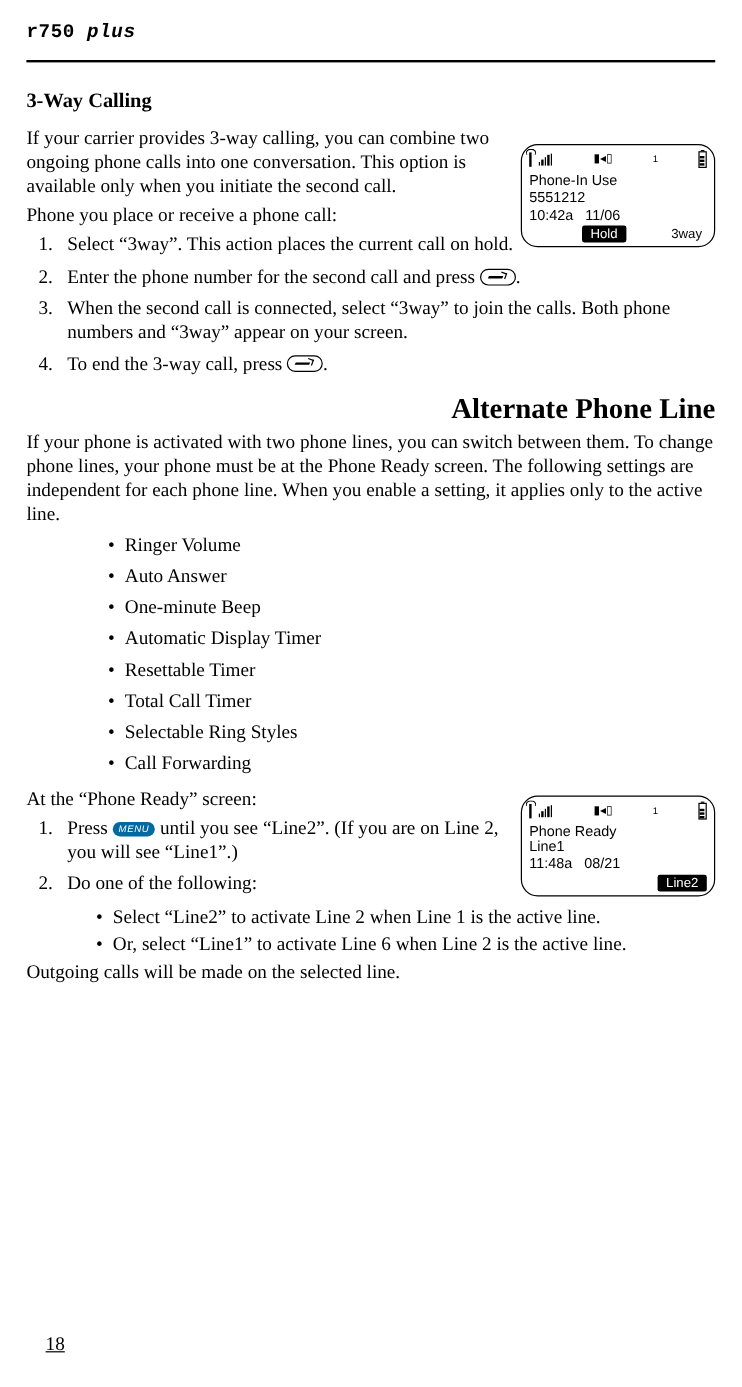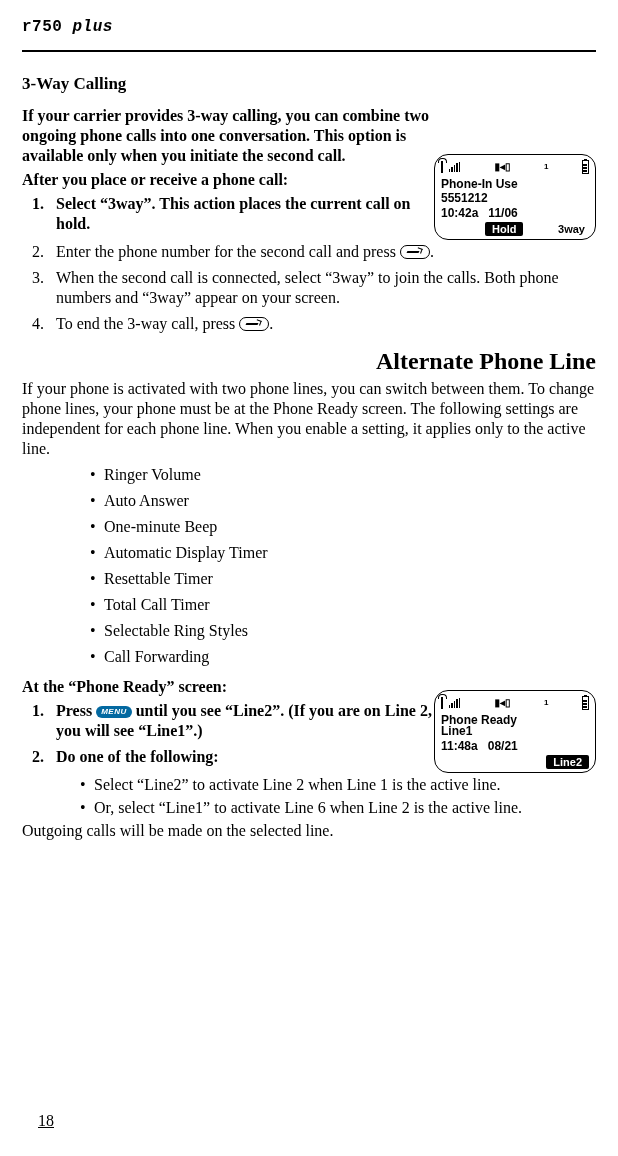--- a/index.html
+++ b/index.html
@@ -88,23 +88,22 @@
     position: relative;
     padding-left: 14px;
   }
   ul.sub li::before {
     content: "•";
     position: absolute;
     left: 0;
   }
   .row-flex {
     display: flex;
-    align-items: flex-end;
+    align-items: center;
     gap: 2px;
-    font-weight: bold;
   }
   .grow { flex: 1; }
 
   
   .phone {
     border: 1.5px solid #000;
     border-radius: 14px;
     width: 148px;
     padding: 4px 6px 3px 6px;
     font-family: Arial, Helvetica, sans-serif;
@@ -265,21 +264,21 @@
   <span>r750</span>
   <span class="plus">plus</span>
 </div>
 <hr class="rule">
 
 <h2 class="section">3-Way Calling</h2>
 
 <div class="row-flex">
   <div class="grow">
     <p>If your carrier provides 3-way calling, you can combine two ongoing phone calls into one conversation. This option is available only when you initiate the second call.</p>
-    <p>After you place or receive a phone call:</p>
+    <p>Phone you place or receive a phone call:</p>
     <ol>
       <li data-num="1">Select “3way”. This action places the current call on hold.</li>
     </ol>
   </div>
 
   <div class="phone">
     <div class="status-row">
       <span class="status-left">
         <span class="ant"></span>
         <span class="sig">

